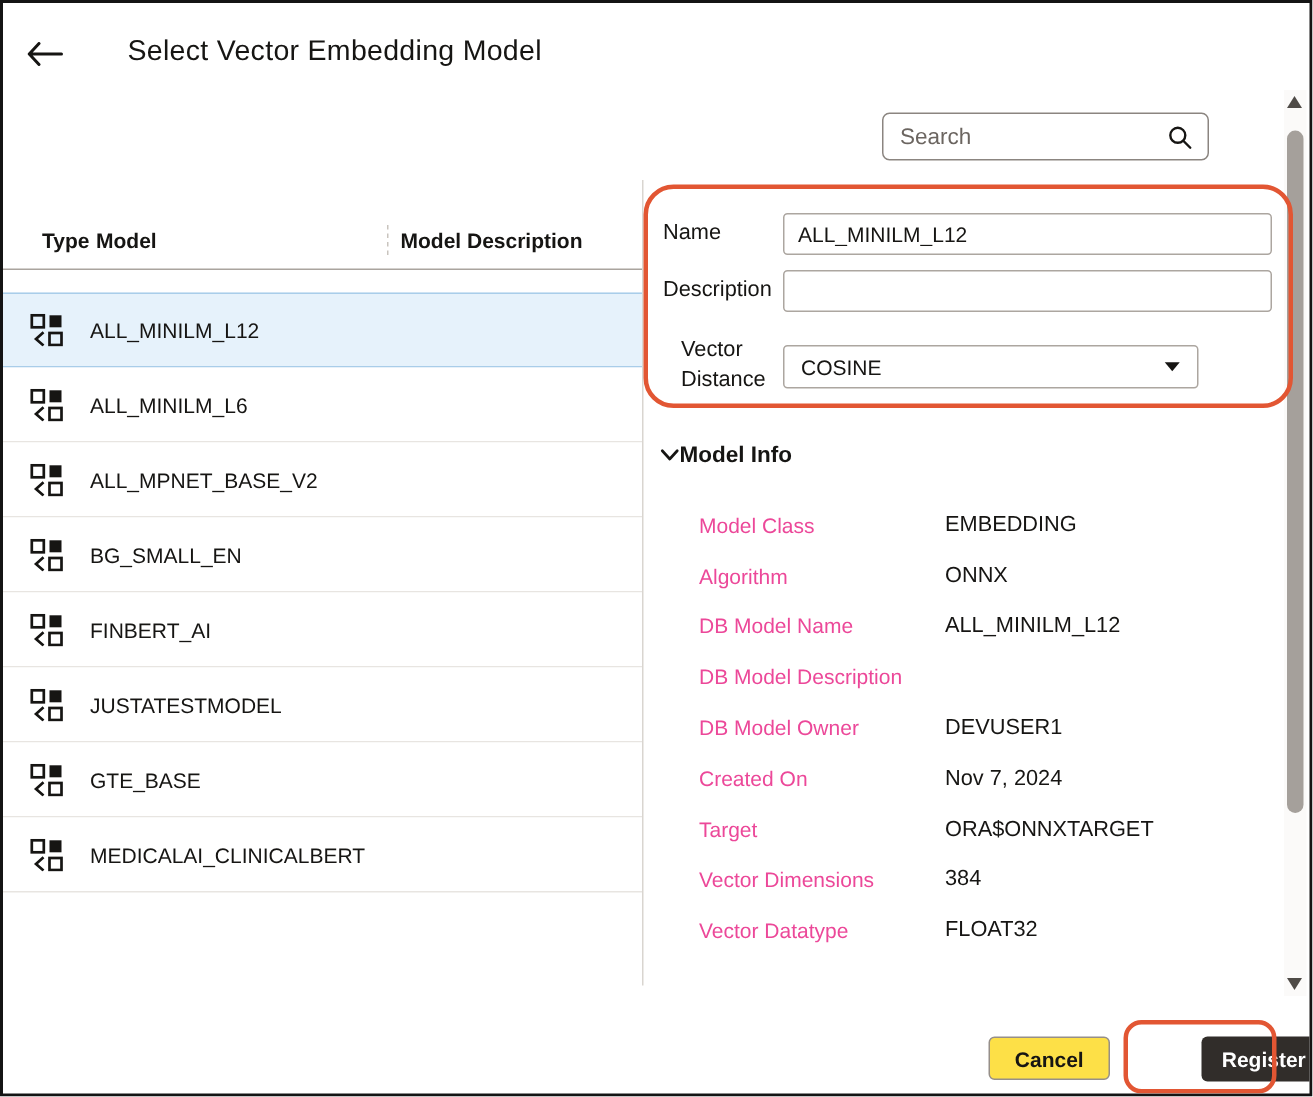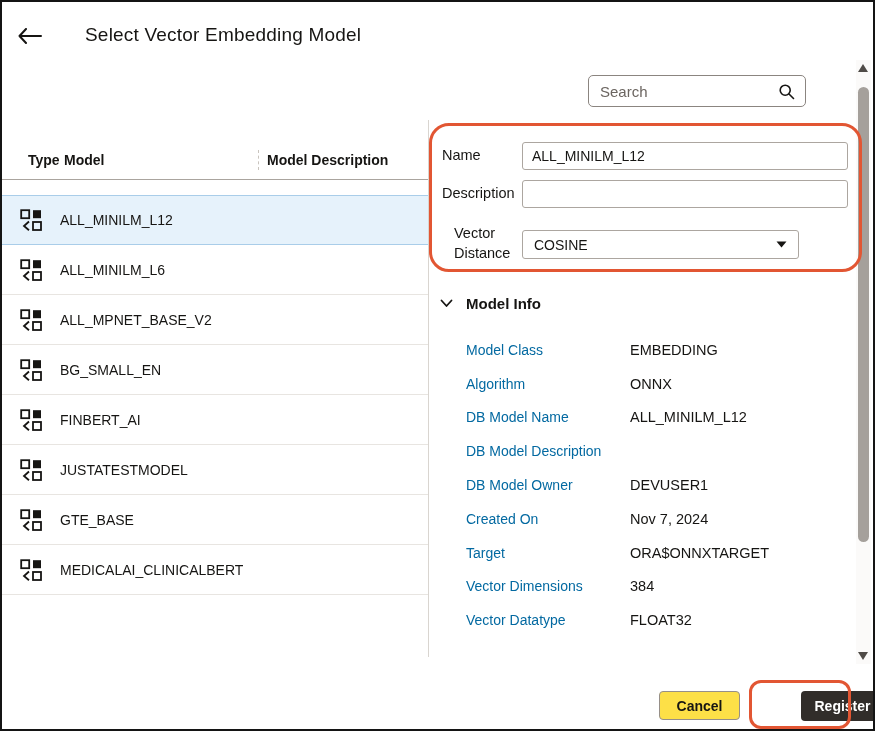--- a/index.html
+++ b/index.html
@@ -36,25 +36,25 @@
   .lbl-desc { left:440px; top:183px; }
   .lbl-vd { left:432px; top:221px; width:72px; line-height:20px;margin-left:20px; }
   .tinput { position:absolute; left:520px; width:326px; height:28px; border:1px solid #aca6a0;
     border-radius:3px; font-family:inherit; font-size:14px; color:#161513; padding:0 9px; outline:none; background:#fff; }
   .inp-name { top:140px; }
   .inp-desc { top:178px; }
   .tselect { position:absolute; left:520px; top:228px; width:277px; height:29px; border:1px solid #aca6a0;
     border-radius:3px; background:#fff; display:flex; align-items:center; justify-content:space-between;
     padding:0 11px; font-size:14px; cursor:pointer; }
   
-  .section-header { position:absolute; left:438px; top:293px; display:flex; align-items:center; gap:13px; cursor:pointer; }
+  .section-header { position:absolute; left:438px; top:293px; display:flex; align-items:center; cursor:pointer; }
   .section-title { font-size:15px; font-weight:700; }
   .info-grid { position:absolute; left:464px; top:331px; width:392px; }
   .info-row { display:flex; align-items:center; height:33.8px; }
-  .info-label { width:164px; font-size:14px; color:#0369a1; }
+  .info-label { width:164px; font-size:14px; color:#ec4899; }
   .info-value { font-size:14.5px; color:#161513; }
   
   .scrollbar { position:absolute; right:2px; top:58px; width:15px; height:604px; background:#fbfaf9; }
   .sb-up { position:absolute; top:4px; left:2px; width:0; height:0;
     border-left:5px solid transparent; border-right:5px solid transparent; border-bottom:8px solid #4f4b47; cursor:pointer; }
   .sb-down { position:absolute; bottom:4px; left:2px; width:0; height:0;
     border-left:5px solid transparent; border-right:5px solid transparent; border-top:8px solid #4f4b47; cursor:pointer; }
   .sb-thumb { position:absolute; top:27px; left:2px; width:11px; height:455px; background:#a5a09b; border-radius:6px; cursor:pointer; }
   
   .btn-cancel { position:absolute; left:657px; top:689px; width:81px; height:29px; background:#fde047;

